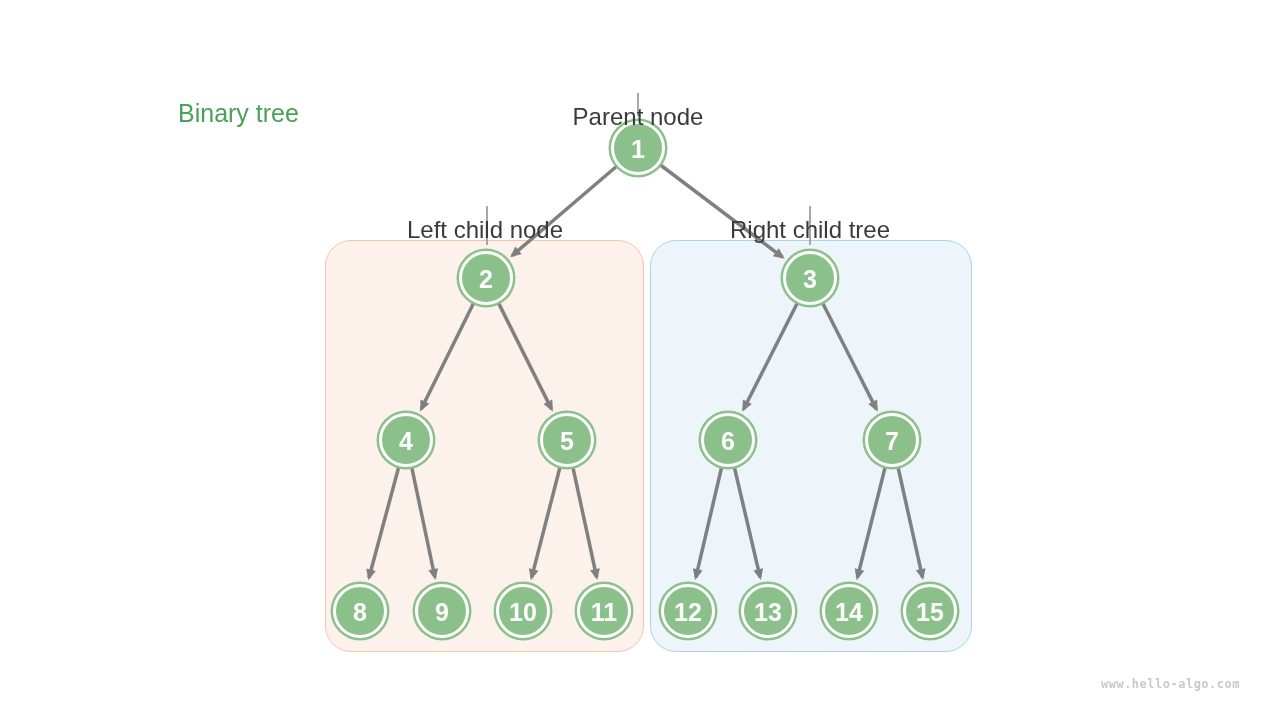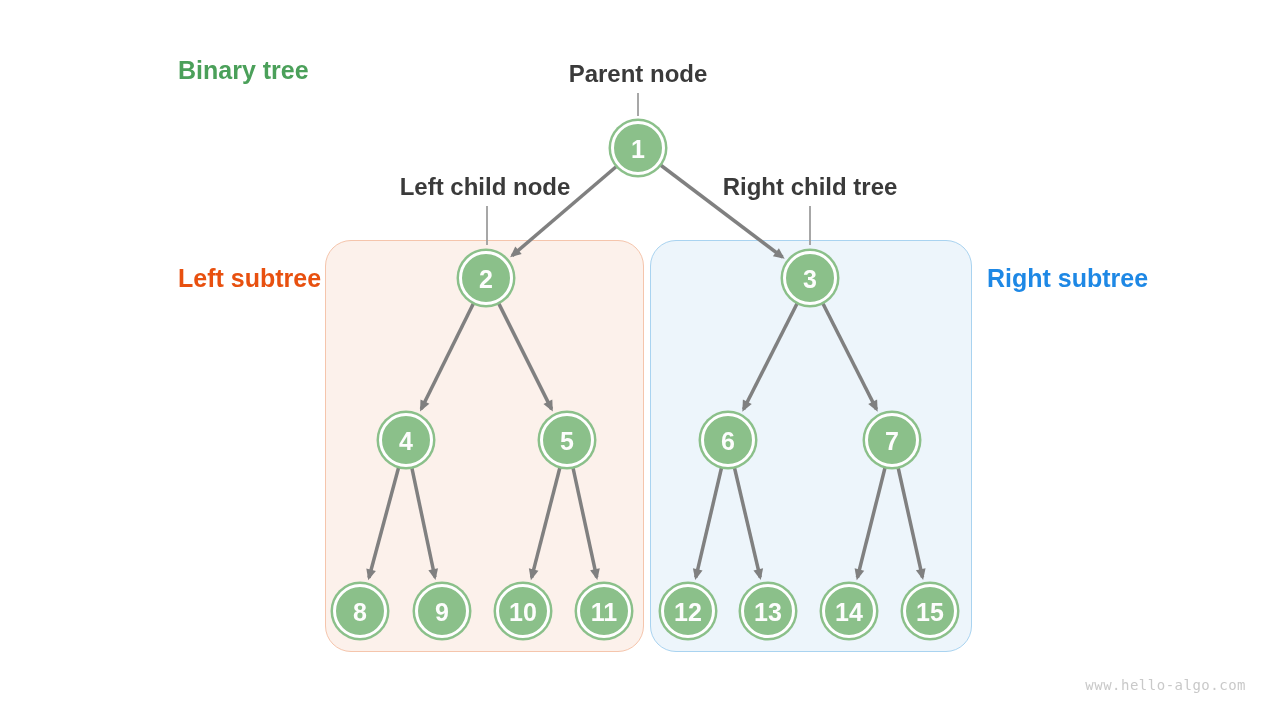--- a/index.html
+++ b/index.html
@@ -6,32 +6,32 @@
   .canvas{
     position:relative;width:1280px;height:720px;background:#ffffff;
     font-family:"Liberation Sans",sans-serif;overflow:hidden;
   }
   .subtree-box{position:absolute;box-sizing:border-box;border-radius:26px;}
   .box-left{left:325px;top:240px;width:319px;height:412px;
     background:var(--left-box-fill);border:1px solid var(--left-box-border);}
   .box-right{left:650px;top:240px;width:322px;height:412px;
     background:var(--right-box-fill);border:1px solid var(--right-box-border);}
   #diagram{position:absolute;left:0;top:0;}
-  .lbl{position:absolute;font-weight:bold;white-space:nowrap;line-height:1.1;}
+  .lbl{position:absolute;font-weight:normal;white-space:nowrap;line-height:1.1;margin-top:43px;}
   .title{left:178px;top:57px;font-size:25px;color:var(--title-green);}
   .anno{font-size:24px;color:var(--label-dark);transform:translateX(-50%);}
   .parent{left:638px;top:61px;}
   .leftchild{left:485px;top:174px;}
   .rightchild{left:810px;top:174px;}
   .subtree{font-size:25px;}
   .subtree.left{left:178px;top:265px;color:var(--left-subtree-orange);}
   .subtree.right{left:987px;top:265px;color:var(--right-subtree-blue);}
-  .watermark{position:absolute;right:34px;top:677px;
-    font-family:"DejaVu Sans Mono",monospace;font-size:14px;
-    color:var(--watermark-gray);letter-spacing:0.5px;}
+  .watermark{position:absolute;right:40px;top:677px;
+    font-family:"DejaVu Sans Mono",monospace;font-size:12px;
+    color:var(--watermark-gray);letter-spacing:0.5px;font-weight:bold;}
 </style>
 </head>
 <body>
 
 <div class="canvas">
 
   <div class="subtree-box box-left"></div>
   <div class="subtree-box box-right"></div>
 
   <svg id="diagram" width="1280" height="720" viewBox="0 0 1280 720">
@@ -131,17 +131,15 @@
         <circle cx="930" cy="611" r="29.5" fill="#8BC08A"></circle>
         <circle cx="930" cy="611" r="25.5" fill="none" stroke="#FFFFFF" stroke-width="3"></circle>
         <text x="930" y="612" dy="0.35em" text-anchor="middle" fill="#FDFDFD" font-size="25" font-weight="bold" font-family="&quot;Liberation Sans&quot;, sans-serif">15</text>
       </g>
     </svg>
 
   <div class="lbl title">Binary tree</div>
   <div class="lbl anno parent">Parent node</div>
   <div class="lbl anno leftchild">Left child node</div>
   <div class="lbl anno rightchild">Right child tree</div>
-  <div class="lbl subtree left">Left subtree</div>
-  <div class="lbl subtree right">Right subtree</div>
   <div class="watermark">www.hello-algo.com</div>
 
 </div>
 
 </body></html>

